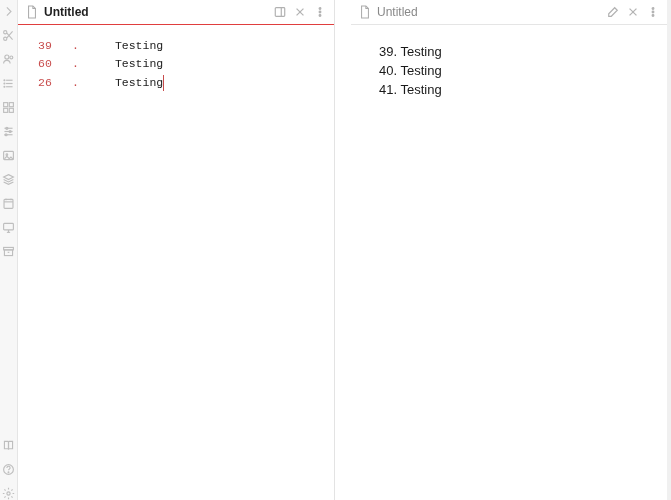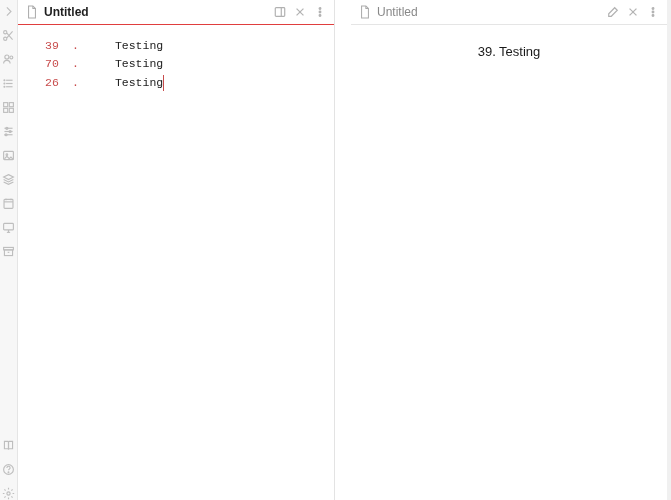--- a/index.html
+++ b/index.html
@@ -103,21 +103,21 @@
   .editor .line {
     display: flex;
     align-items: baseline;
     line-height: 1.6;
     font-family: "SFMono-Regular", Consolas, "Liberation Mono", Menlo, monospace;
     font-size: 11.5px;
   }
   .editor .num {
     color: #c84c4c;
     min-width: 28px;
-    text-align: center;
+    text-align: left;
     margin-right: 6px;
   }
   .editor .dot {
     color: #c84c4c;
     margin-right: 4px;
   }
   .editor .txt {
     color: #222;
     position: relative;
     margin-left: 32px;
@@ -133,21 +133,20 @@
   .preview {
     flex: 1;
     overflow: auto;
     padding: 18px 28px;
   }
   .preview .pline {
     font-size: 13px;
     line-height: 1.45;
     color: #1a1a1a;
     white-space: nowrap;
-    text-align: center;
   }
   
   .rightstrip {
     width: 4px;
     background: #f0f0f0;
   }
 </style>
 </head>
 <body>
 
@@ -293,21 +292,21 @@
             </svg>
         </span>
       </div>
       <div class="editor" id="editor-body">
           <div class="line">
             <span class="num">39</span>
             <span class="dot">.</span>
             <span class="txt">Testing</span>
           </div>
           <div class="line">
-            <span class="num">70</span>
+            <span class="num">60</span>
             <span class="dot">.</span>
             <span class="txt">Testing</span>
           </div>
           <div class="line cursor">
             <span class="num">26</span>
             <span class="dot">.</span>
             <span class="txt">Testing</span>
           </div>
         </div>
     </div>
@@ -335,19 +334,21 @@
         <span class="tbtn">
           <svg viewBox="0 0 14 14">
               <circle cx="7" cy="3" r="1" fill="#555"></circle>
               <circle cx="7" cy="7" r="1" fill="#555"></circle>
               <circle cx="7" cy="11" r="1" fill="#555"></circle>
             </svg>
         </span>
       </div>
       <div class="preview" id="preview-body">
           <div class="pline">39. Testing</div>
+          <div class="pline">40. Testing</div>
+          <div class="pline">41. Testing</div>
         </div>
     </div>
 
   </div>
 
   <div class="rightstrip"></div>
 </div>
 
 </body></html>

